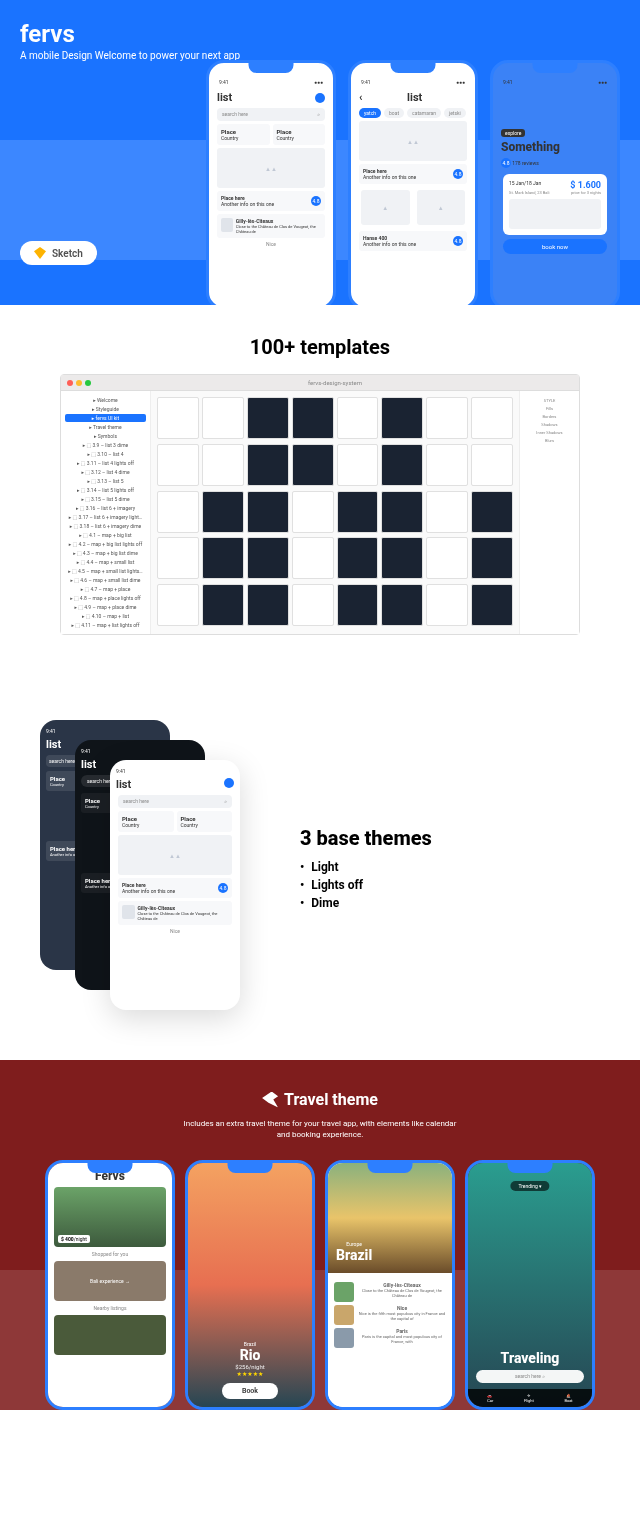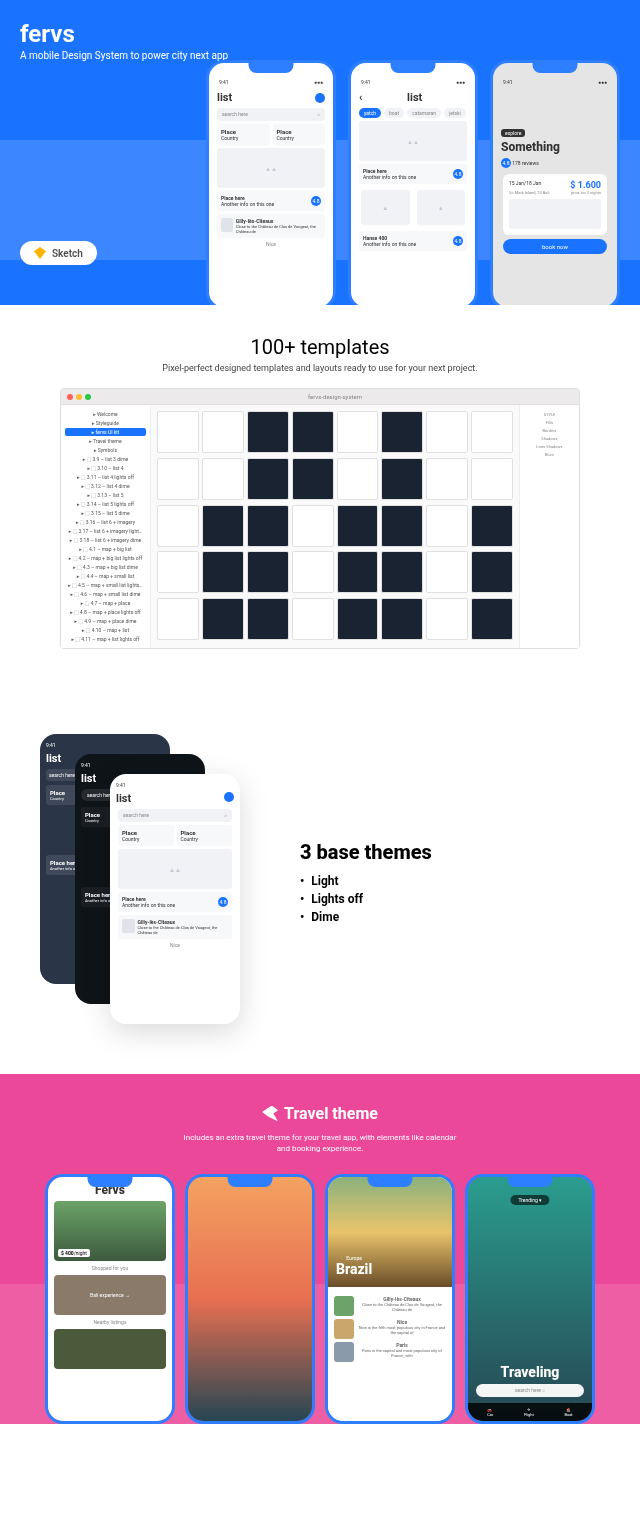--- a/index.html
+++ b/index.html
@@ -24,21 +24,21 @@
 .badge{background:#1a73ff;color:#fff;border-radius:50%;width:10px;height:10px;font-size:5px;display:flex;align-items:center;justify-content:center}
 .pills{display:flex;gap:3px;margin:3px 2px;font-size:5px}
 .pill{padding:2px 5px;border-radius:8px;background:#f0f2f5;color:#888}
 .pill.active{background:#1a73ff;color:#fff}
 .hero-overlay{position:absolute;left:0;top:140px;width:100%;height:120px;background:rgba(255,255,255,0.15)}
 .booking-card{background:#fff;border-radius:6px;margin:4px;padding:6px;font-size:5px}
 .price{color:#1a73ff;font-weight:700;font-size:9px}
 .book-btn{background:#1a73ff;color:#fff;border-radius:12px;padding:4px;text-align:center;font-size:6px;margin:4px}
 
 .section{padding:30px 40px;text-align:center}
-.section h2{font-size:20px;font-weight:400;margin-bottom:4px}
+.section h2{font-size:20px;font-weight:700;margin-bottom:4px}
 .section p{font-size:9px;color:#444}
 
 .sketch-window{background:#f5f5f5;border:1px solid #ddd;border-radius:4px;margin:15px auto;width:520px;font-size:5px}
 .sketch-toolbar{background:#eceaea;padding:4px 6px;display:flex;align-items:center;gap:6px;border-bottom:1px solid #ddd}
 .traffic{display:flex;gap:3px}
 .traffic span{width:6px;height:6px;border-radius:50%}
 .tr-r{background:#ff5f57}.tr-y{background:#febc2e}.tr-g{background:#28c840}
 .sketch-title{flex:1;text-align:center;color:#888;font-size:6px}
 .sketch-body{display:flex;background:#fff}
 .sketch-sidebar{width:90px;padding:4px;font-size:5px;color:#555;border-right:1px solid #eee}
@@ -54,21 +54,21 @@
 .tp{position:absolute;width:130px;height:250px;border-radius:16px;padding:8px 6px;font-size:6px}
 .tp1{background:#2a3547;color:#fff;left:0;top:0}
 .tp2{background:#0f1419;color:#fff;left:35px;top:20px}
 .tp3{background:#fff;color:#333;left:70px;top:40px;box-shadow:0 8px 30px rgba(0,0,0,0.15)}
 .theme-text h2{font-size:20px;font-weight:800;margin-bottom:10px}
 .theme-text ul{list-style:none;margin-bottom:0}
 .theme-text li{font-size:12px;font-weight:700;margin:4px 0}
 .theme-text li:before{content:"• ";margin-right:4px}
 .theme-text p{font-size:9px;color:#333;line-height:1.5}
 
-.travel{background:#ec4899;padding:30px 32px 0;text-align:center;position:relative;overflow:hidden}
+.travel{background:#7f1d1d;padding:30px 32px 0;text-align:center;position:relative;overflow:hidden}
 .travel-overlay{position:absolute;left:0;bottom:0;width:100%;height:140px;background:rgba(255,255,255,0.12)}
 .travel-head{display:inline-flex;align-items:center;gap:6px;color:#fff;font-size:16px;font-weight:700}
 .travel-icon{width:16px;height:16px;background:#fff;clip-path:polygon(0 40%,60% 0,100% 30%,70% 50%,100% 100%,40% 70%);border-radius:2px}
 .travel p{color:#fff;font-size:8px;margin:6px auto 20px;max-width:280px;line-height:1.4}
 .travel-phones{display:flex;gap:10px;justify-content:center;position:relative;z-index:1}
 .tphone{width:130px;height:250px;border-radius:18px;border:3px solid #2d7fff;background:#fff;overflow:hidden;position:relative;font-size:6px}
 .tphone-img{width:100%;height:100%;background:linear-gradient(#6ba368,#3d5a3d)}
 .tphone-img.sunset{background:linear-gradient(#f4a261,#e76f51,#264653)}
 .tphone-img.fall{background:linear-gradient(#8ab17d,#e9c46a,#6a4c2a)}
 .tphone-img.water{background:linear-gradient(#2a9d8f,#264653)}
@@ -83,21 +83,21 @@
 .tcard-img{width:20px;height:20px;background:#6ba368;border-radius:3px;flex-shrink:0}
 .trending-pill{background:rgba(0,0,0,0.6);color:#fff;padding:2px 8px;border-radius:10px;font-size:5px;position:absolute;top:18px;left:50%;transform:translateX(-50%)}
 .bottom-nav{position:absolute;bottom:0;left:0;right:0;background:rgba(0,0,0,0.8);display:flex;justify-content:space-around;padding:4px;font-size:4px;color:#fff}
 </style>
 </head>
 <body>
 
 <div class="hero">
   <div class="hero-overlay"></div>
   <div class="hero-title">fervs</div>
-  <div class="hero-sub">A mobile Design System to power city next app</div>
+  <div class="hero-sub">A mobile Design Welcome to power your next app</div>
 
   <div class="phones">
 
     <div class="phone">
       <div class="phone-notch"></div>
       <div class="phone-status">
           <span>9:41</span>
           <span>●●●</span>
         </div>
       <div class="phone-title">
@@ -151,21 +151,21 @@
       <div class="card-row">
           <div class="img-ph" style="flex:1;height:35px">▲</div>
           <div class="img-ph" style="flex:1;height:35px">▲</div>
         </div>
       <div class="list-item">
           <div><b>Hanse 400</b><div>Another info on this one</div></div>
           <span class="badge">4.8</span>
         </div>
     </div>
 
-    <div class="phone" style="background:#e5e5e5">
+    <div class="phone" style="background:#3b82f6">
       <div class="phone-notch"></div>
       <div class="phone-status">
           <span>9:41</span>
           <span>●●●</span>
         </div>
       <div style="margin-top:40px;padding:2px"><span style="background:#333;color:#fff;padding:1px 4px;border-radius:3px;font-size:5px">explore</span></div>
       <div style="font-size:12px;font-weight:800;padding:2px">Something</div>
       <div style="padding:2px;font-size:5px"><span class="badge" style="display:inline-flex">4.8</span> <span>178 reviews</span></div>
       <div class="booking-card">
         <div style="display:flex;justify-content:space-between">
@@ -183,21 +183,20 @@
   </div>
 
   <button class="btn-sketch">
       <span class="sketch-icon"></span>
       <span>Sketch</span>
     </button>
 </div>
 
 <div class="section">
   <h2>100+ templates</h2>
-  <p>Pixel-perfect designed templates and layouts ready to use for your next project.</p>
   <div class="sketch-window">
     <div class="sketch-toolbar">
       <div class="traffic">
           <span class="tr-r"></span>
           <span class="tr-y"></span>
           <span class="tr-g"></span>
         </div>
       <div class="sketch-title">fervs-design-system</div>
     </div>
     <div class="sketch-body">
@@ -356,20 +355,27 @@
           </div>
         <div style="font-size:5px;color:#888;margin:4px 0">Shopped for you</div>
         <div style="height:40px;background:#8a7a6a;border-radius:4px;display:flex;align-items:center;justify-content:center;color:#fff;font-size:5px">Bali experience →</div>
         <div style="font-size:5px;color:#888;margin:4px 0">Nearby listings</div>
         <div style="height:40px;background:#4a5a3a;border-radius:4px"></div>
       </div>
     </div>
     <div class="tphone">
       <div class="phone-notch" style="background:#2d7fff"></div>
       <div class="tphone-img sunset"></div>
+      <div class="tphone-content">
+        <div style="font-size:5px">Brazil</div>
+        <div class="tphone-title">Rio</div>
+        <div class="tphone-sub">$256/night</div>
+        <div class="stars">★★★★★</div>
+        <div style="text-align:center"><span class="book-pill">Book</span></div>
+      </div>
     </div>
     <div class="tphone">
       <div class="phone-notch" style="background:#2d7fff"></div>
       <div class="tphone-img fall" style="height:45%"></div>
       <div style="position:absolute;top:32%;left:8px;color:#fff">
           <div style="font-size:5px">Europe</div>
           <div style="font-size:14px;font-weight:800">Brazil</div>
         </div>
       <div class="tphone-list" style="position:absolute;top:45%;left:0;right:0;bottom:0">
         <div class="tcard">

